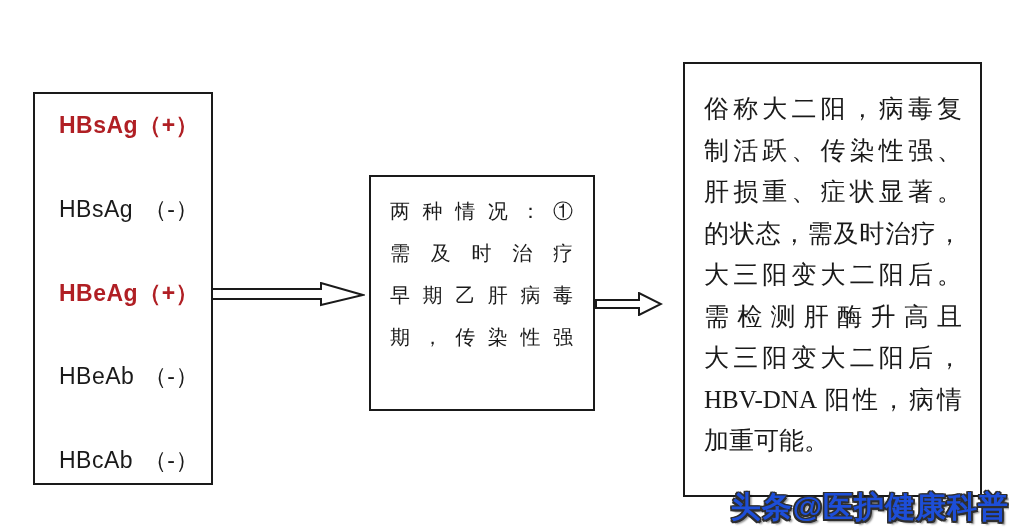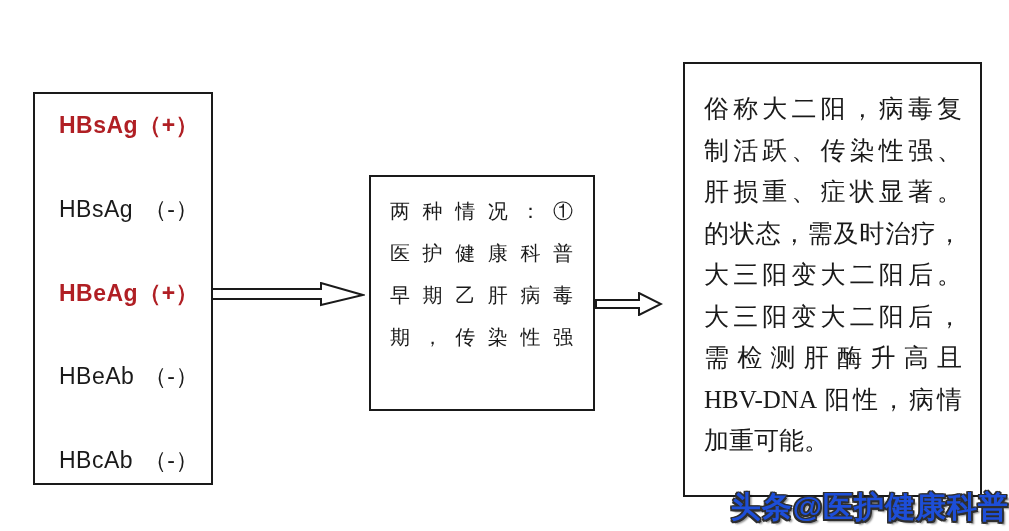--- a/index.html
+++ b/index.html
@@ -136,36 +136,36 @@
       <span class="sign">（-）</span>
     </div>
   </div>
 
   <svg class="arrow arrow1" width="154" height="26" viewBox="0 0 154 26">
     <polygon points="1,7 110,7 110,1 152,13 110,23 110,17 1,17"></polygon>
   </svg>
 
   <div class="box mid-box">
     <div class="mline">两种情况：①</div>
-    <div class="mline">医护健康科普</div>
+    <div class="mline">需及时治疗</div>
     <div class="mline">早期乙肝病毒</div>
     <div class="mline">期，传染性强</div>
   </div>
 
   <svg class="arrow arrow2" width="68" height="24" viewBox="0 0 68 24">
     <polygon points="1,8 44,8 44,1 66,12 44,23 44,16 1,16"></polygon>
   </svg>
 
   <div class="box right-box">
     <div class="rline jl">俗称大二阳，病毒复</div>
     <div class="rline jl">制活跃、传染性强、</div>
     <div class="rline jl">肝损重、症状显著。</div>
     <div class="rline jl">的状态，需及时治疗，</div>
     <div class="rline jl">大三阳变大二阳后。</div>
+    <div class="rline jl">需检测肝酶升高且</div>
     <div class="rline jl">大三阳变大二阳后，</div>
-    <div class="rline jl">需检测肝酶升高且</div>
     <div class="rline jl">HBV-DNA 阳性，病情</div>
     <div class="rline">加重可能。</div>
   </div>
 
   <div class="watermark">头条@医护健康科普</div>
 
 </div>
 
 </body></html>

